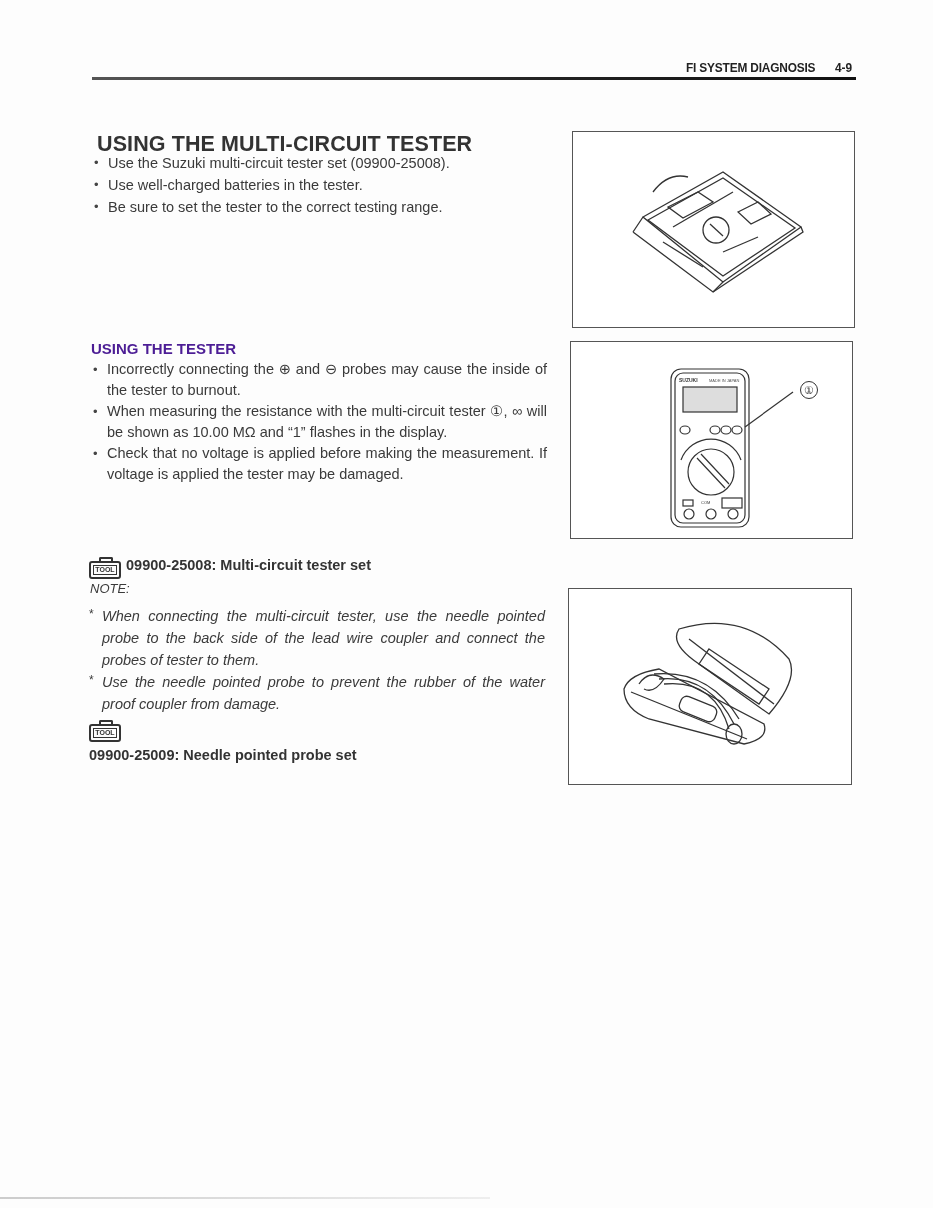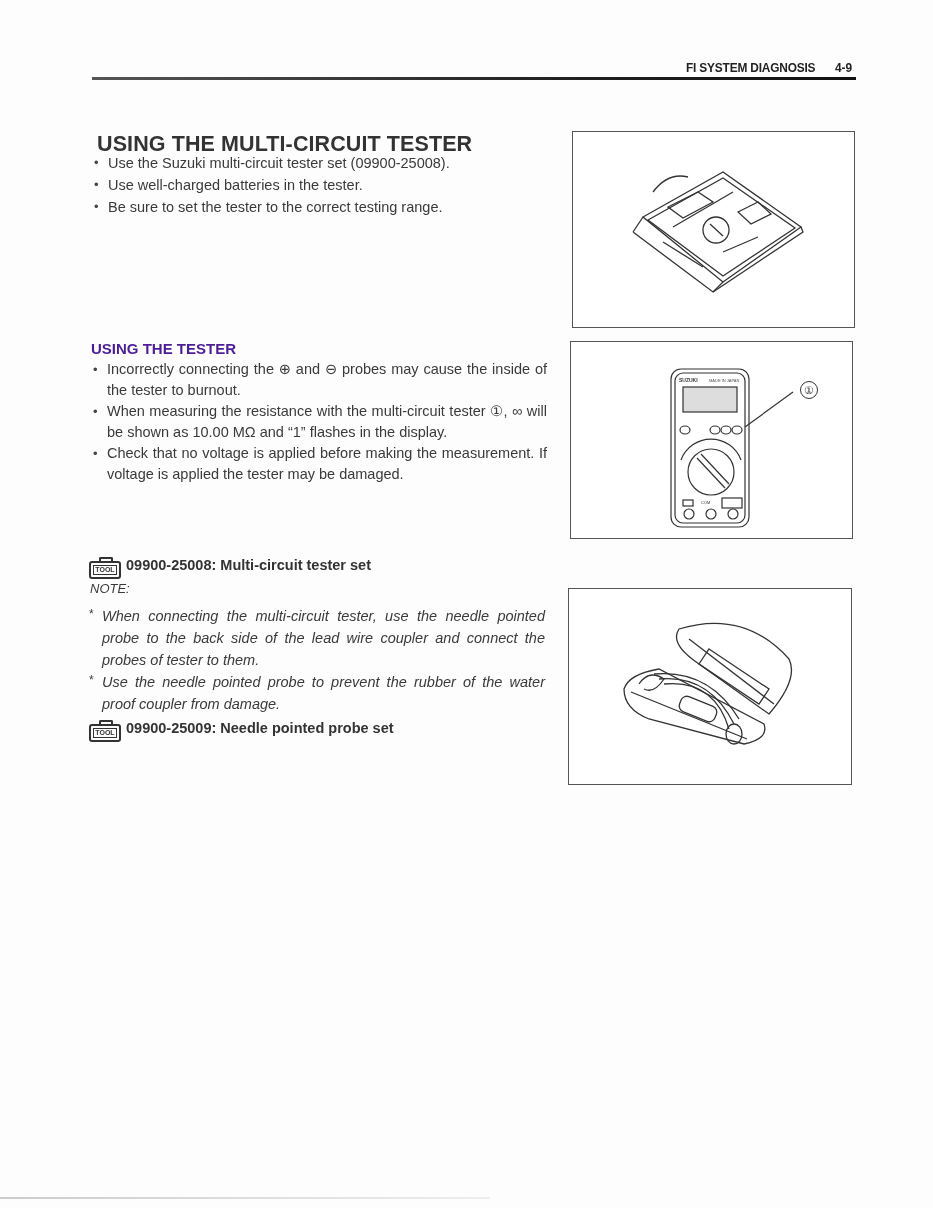--- a/index.html
+++ b/index.html
@@ -46,21 +46,21 @@
       display: inline-block; position: relative; width: 28px; height: 14px; border: 2px solid #333;
       border-radius: 3px; font-size: 7px; font-weight: bold; color: #333; text-align: center;
       line-height: 14px; box-sizing: content-box; margin-top: 4px;
     }
     .tool-icon::before {
       content: ""; position: absolute; top: -6px; left: 8px; width: 10px; height: 4px;
       border: 2px solid #333; border-bottom: none; border-radius: 2px 2px 0 0;
     }
     .tool-icon span { display: inline-block; border: 1px solid #333; line-height: 8px; padding: 0 1px; margin-top: 2px; }
     #tool1 { top: 557px; }
-    #tool2 { top: 720px; }
+    #tool2 { top: 720px; flex-direction: column; }
     .note-label {
       position: absolute; top: 581px; left: 90px; font-style: italic; font-size: 13px; color: #3a3a3a;
     }
     ul.notes { position: absolute; top: 605px; left: 89px; width: 456px; margin: 0; padding: 0; list-style: none; }
     ul.notes li {
       position: relative; padding-left: 13px; font-style: italic; font-size: 14.5px; line-height: 22px;
       color: #3a3a3a; text-align: justify;
     }
     ul.notes li::before { content: "*"; position: absolute; left: 0; top: -2px; font-size: 12px; font-style: normal; }
     .figure {

